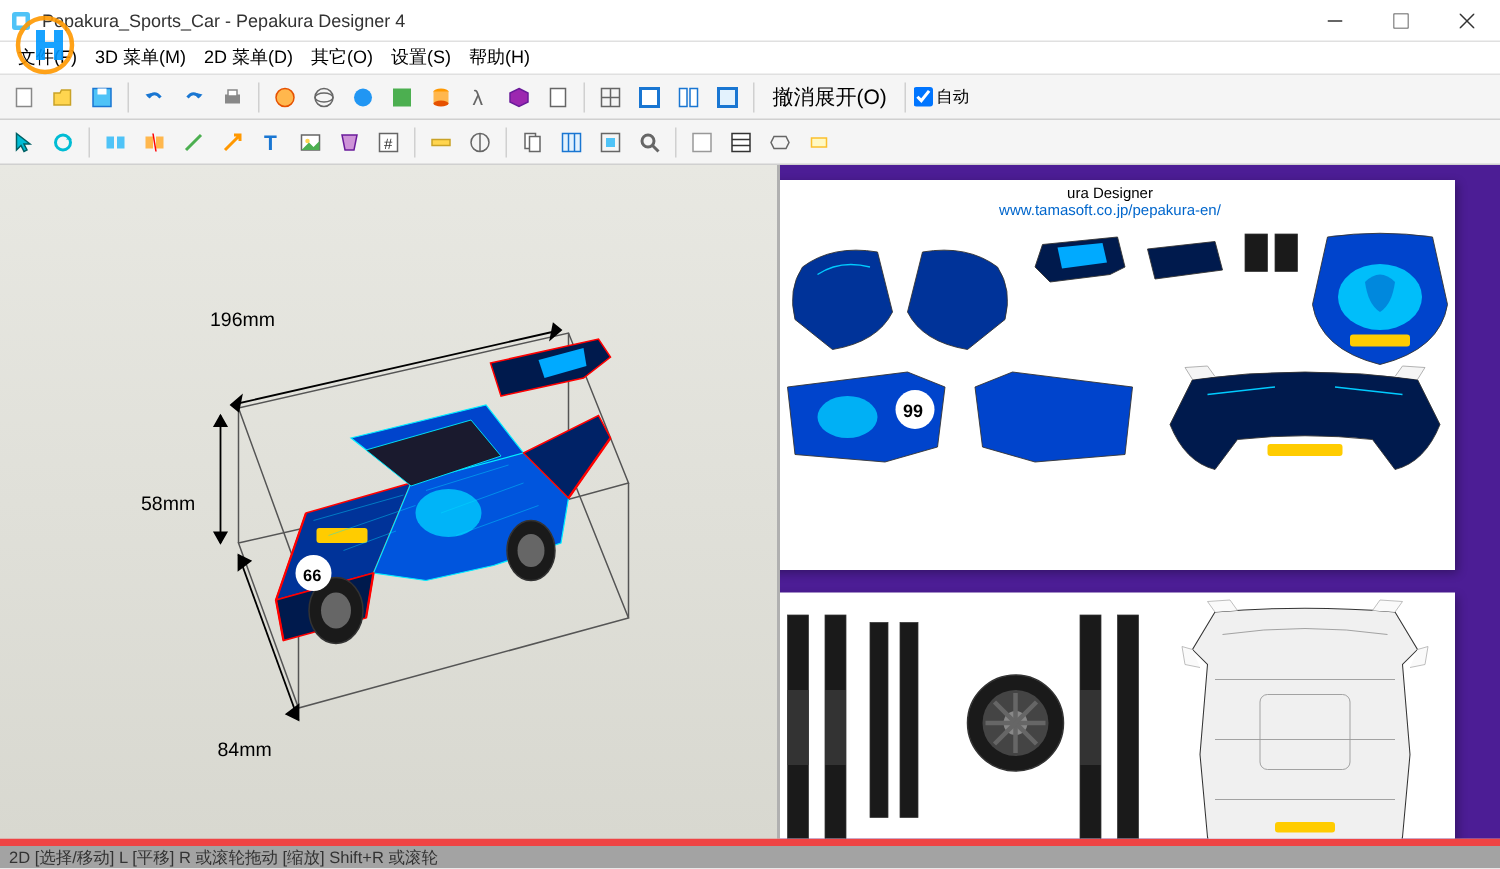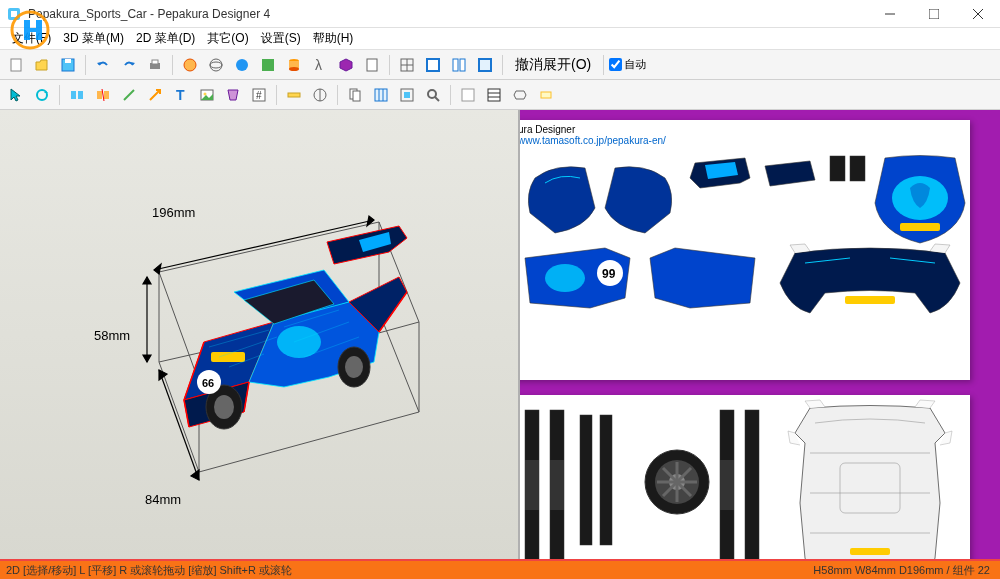--- a/index.html
+++ b/index.html
@@ -23,30 +23,30 @@
 .toolbar { height: 30px; background: #f5f5f5; border-bottom: 1px solid #d0d0d0; display: flex; align-items: center; padding: 0 4px; gap: 2px; }
 .tb-btn { width: 24px; height: 24px; display: flex; align-items: center; justify-content: center; border-radius: 2px; }
 .tb-sep { width: 1px; height: 20px; background: #d0d0d0; margin: 0 3px; }
 .tb-text { font-size: 14px; padding: 2px 6px; border: 1px solid transparent; }
 .tb-check { display: flex; align-items: center; font-size: 11px; gap: 2px; }
 
 .toolbar2 { height: 30px; background: #f5f5f5; border-bottom: 1px solid #d0d0d0; display: flex; align-items: center; padding: 0 4px; gap: 2px; }
 
 .workspace { display: flex; height: calc(579px - 28px - 22px - 30px - 30px - 20px); }
 .pane-3d { flex: 0 0 520px; background: linear-gradient(180deg, #e8e8e2 0%, #d8d8d0 100%); position: relative; border-right: 2px solid #b0b0b0; }
-.pane-2d { flex: 1; background: #a21caf; position: relative; overflow: hidden; }
+.pane-2d { flex: 1; background: #4c1d95; position: relative; overflow: hidden; text-align: center; }
 
 .model-3d { position: absolute; left: 50%; top: 50%; transform: translate(-50%, -45%); }
 .dim-label { position: absolute; font-size: 13px; color: #000; }
 
 .page { position: absolute; background: #fff; box-shadow: 2px 2px 6px rgba(0,0,0,.3); }
 .page-header { padding: 4px 8px; font-size: 10px; }
 .page-header a { color: #0066cc; }
 
-.statusbar { height: 20px; background: #f97316; border-top: 2px solid #ef4444; display: flex; align-items: center; font-size: 11px; color: #333; }
+.statusbar { height: 20px; background: #a3a3a3; border-top: 5px solid #ef4444; display: flex; align-items: center; font-size: 11px; color: #333; }
 .status-left { padding-left: 6px; flex: 1; }
 .status-right { padding-right: 10px; }
 
 svg { display: block; }
 </style>
 </head>
 <body>
 
 <div class="watermark">
   <svg class="wm-logo" viewBox="0 0 40 40">
@@ -381,21 +381,21 @@
           <path d="M215 145 L270 128 M225 160 L280 140 M235 175 L290 155"></path>
         </g>
 
         <g stroke="#ff0000" stroke-width="1.5" fill="none">
           <path d="M135 160 L115 218 L120 245"></path>
           <path d="M310 150 L338 110"></path>
           <path d="M180 200 L175 230"></path>
         </g>
       </g>
     </svg>
-    <div class="dim-label" style="left:152px; top:95px;">196mm</div>
+    <div class="dim-label" style="left:140px; top:95px;">196mm</div>
     <div class="dim-label" style="left:55px; top:218px;margin-left:39px;">58mm</div>
     <div class="dim-label" style="left:145px; top:340px;margin-top:42px;">84mm</div>
   </div>
 
   <div class="pane-2d">
 
     <div class="page" style="left:-10px; top:10px; width:460px; height:260px;">
       <div class="page-header">
         <span>ura Designer</span><br>
         <a>www.tamasoft.co.jp/pepakura-en/</a>
@@ -510,14 +510,13 @@
             <path d="M165 30 L172 28 L170 40 L160 42"></path>
           </g>
         </g>
       </svg>
     </div>
   </div>
 </div>
 
 <div class="statusbar">
   <div class="status-left">2D [选择/移动] L [平移] R 或滚轮拖动 [缩放] Shift+R 或滚轮</div>
-  <div class="status-right">H58mm W84mm D196mm / 组件 22</div>
 </div>
 
 </body></html>

